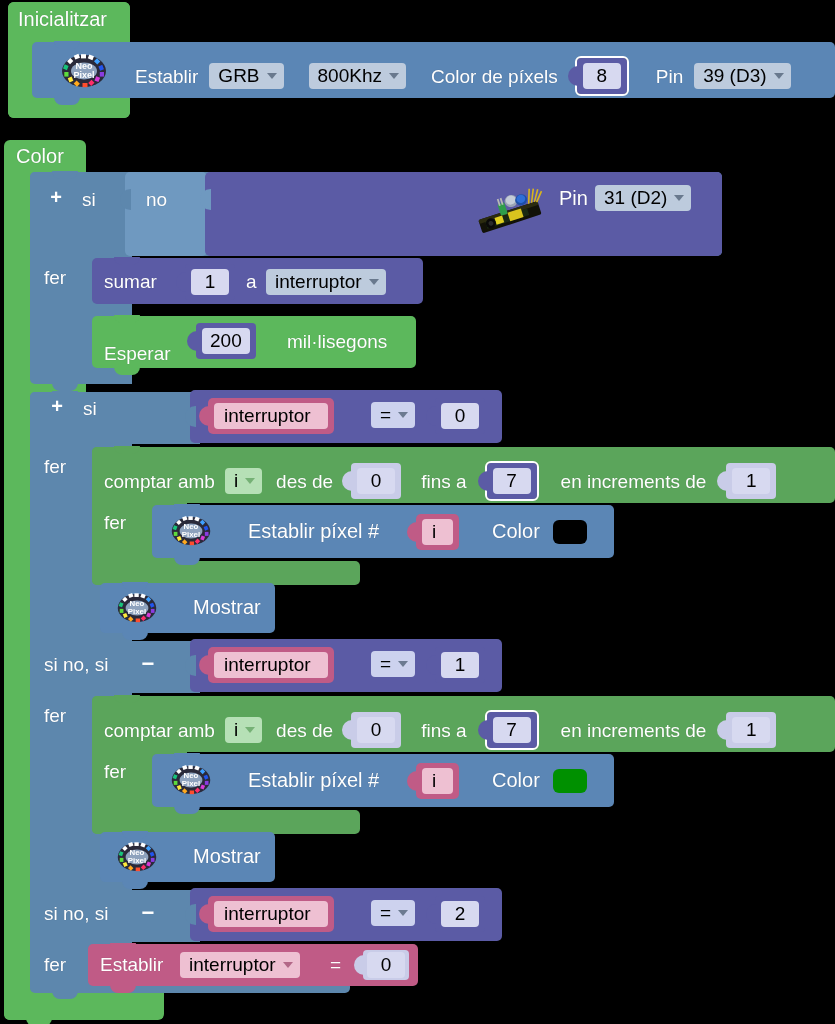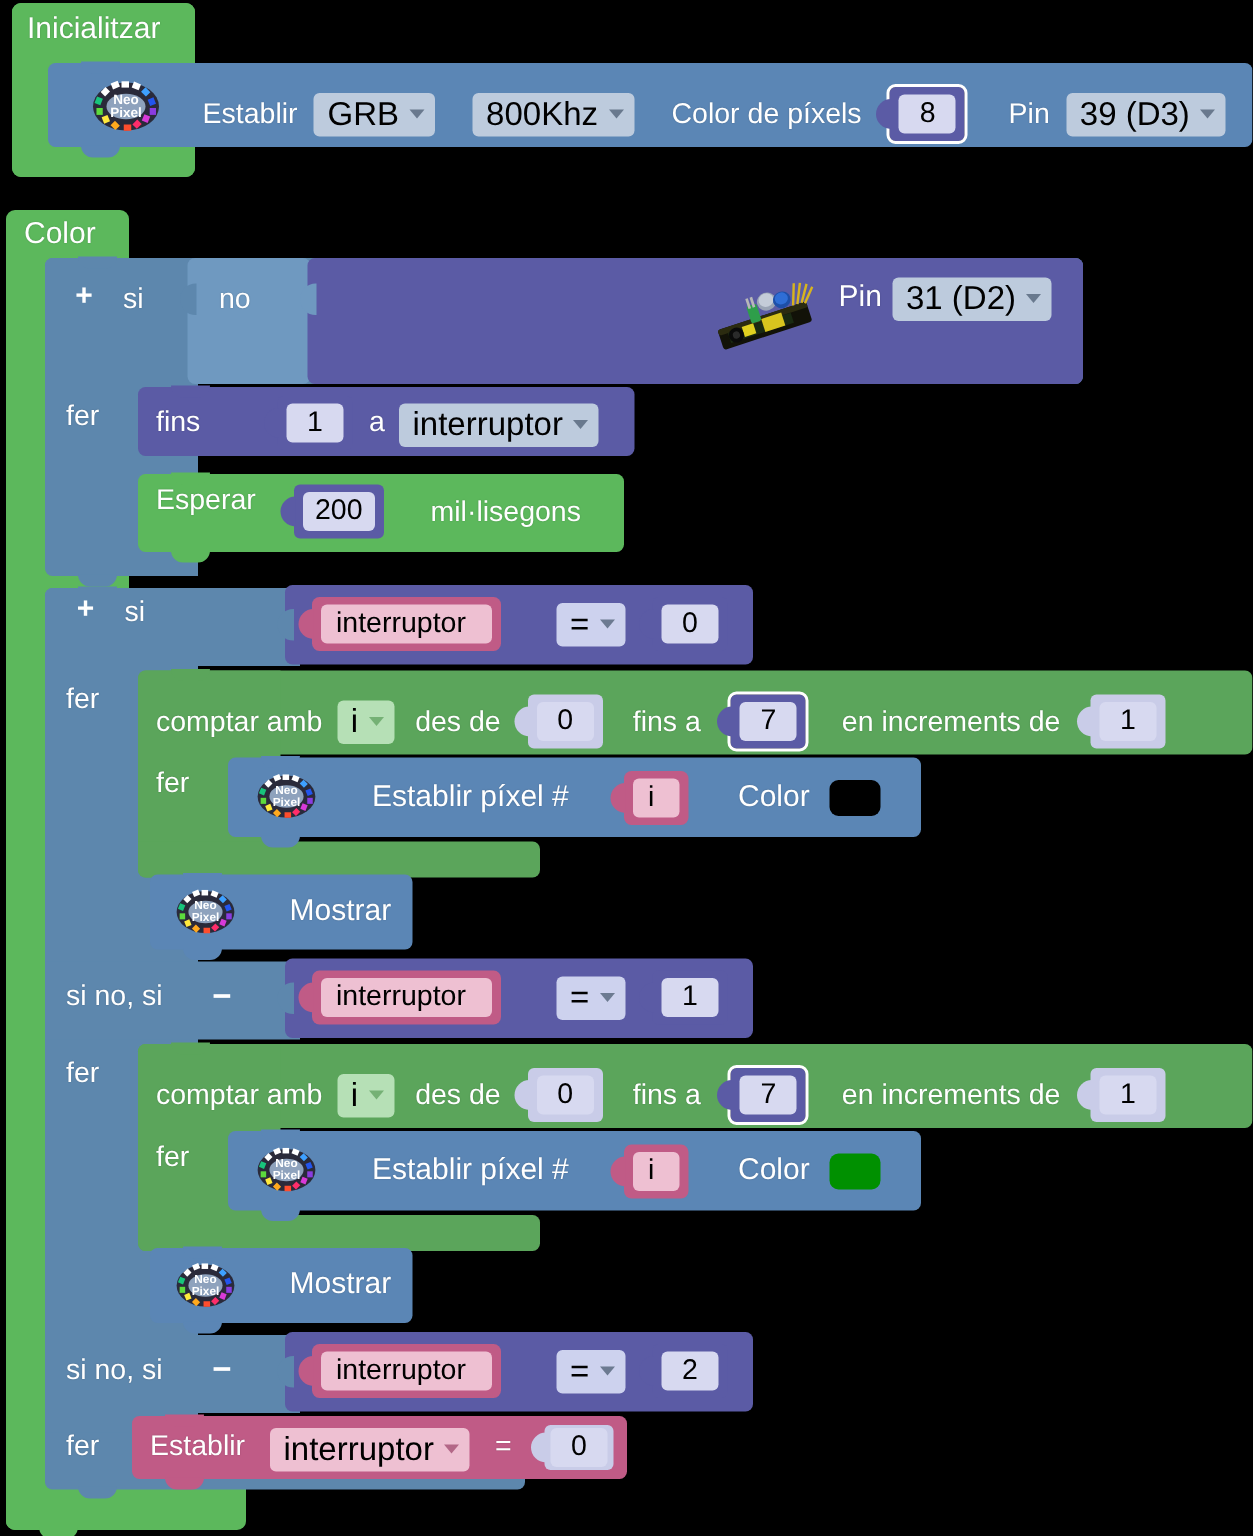--- a/index.html
+++ b/index.html
@@ -15,21 +15,21 @@
 
   .label{
     color:#fff;font-size:19px;line-height:1;white-space:nowrap;
     text-shadow:0 0 1px rgba(0,0,0,.25);
   }
 
   
   .field{
     display:inline-flex;align-items:center;gap:7px;
     background:#bdcbdd;color:#000;border-radius:4px;
-    padding:3px 7px 4px 9px;font-size:22px;line-height:1;
+    padding:3px 7px 4px 9px;font-size:19px;line-height:1;
     white-space:nowrap;
   }
   .field .caret{
     width:0;height:0;border-left:5px solid transparent;border-right:5px solid transparent;
     border-top:6px solid #5a6b80;opacity:.85;
   }
 
   
   .numfield{
     display:inline-flex;align-items:center;justify-content:center;
@@ -188,35 +188,35 @@
   <span class="label" style="position:absolute;left:559px;top:188px;font-size:20px;">Pin</span>
   <span class="field" style="position:absolute;left:595px;top:185px;">
     <span>31 (D2)</span>
     <span class="caret"></span>
   </span>
 
   <span class="label" style="position:absolute;left:44px;top:268px;">fer</span>
 
   <div class="blk" style="left:92px;top:258px;width:331px;height:46px;background:#5b5ba5;border-radius:5px;"></div>
   <div style="position:absolute;left:114px;top:257px;width:26px;height:8px;background:#5b5ba5;border-radius:0 0 8px 8px;"></div>
-  <span class="label" style="position:absolute;left:104px;top:272px;">fins</span>
+  <span class="label" style="position:absolute;left:104px;top:272px;">sumar</span>
   <span class="mathblk" style="position:absolute;left:185px;top:264px;">
     <span class="plug"></span>
     <span class="numfield">1</span>
   </span>
   <span class="label" style="position:absolute;left:246px;top:272px;">a</span>
   <span class="field" style="position:absolute;left:266px;top:269px;">
     <span>interruptor</span>
     <span class="caret"></span>
   </span>
 
   <div class="blk" style="left:92px;top:316px;width:324px;height:52px;background:#5cb85c;border-radius:5px;"></div>
   <div style="position:absolute;left:114px;top:315px;width:26px;height:8px;background:#5cb85c;border-radius:0 0 8px 8px;"></div>
   <div style="position:absolute;left:114px;top:367px;width:26px;height:8px;background:#5cb85c;border-radius:0 0 8px 8px;"></div>
-  <span class="label" style="position:absolute;left:104px;top:324px;">Esperar</span>
+  <span class="label" style="position:absolute;left:104px;top:344px;">Esperar</span>
   <span class="mathblk" style="position:absolute;left:196px;top:323px;">
     <span class="plug"></span>
     <span class="numfield">200</span>
   </span>
   <span class="label" style="position:absolute;left:287px;top:332px;">mil·lisegons</span>
 
   <div class="blk" style="left:30px;top:392px;width:102px;height:600px;background:#5d87ad;border-radius:5px 0 0 5px;"></div>
   <div style="position:absolute;left:52px;top:391px;width:26px;height:8px;background:#5d87ad;border-radius:0 0 8px 8px;"></div>
   <div style="position:absolute;left:30px;top:955px;width:320px;height:38px;background:#5d87ad;border-radius:0 5px 5px 5px;"></div>
   <div style="position:absolute;left:52px;top:991px;width:26px;height:8px;background:#5d87ad;border-radius:0 0 8px 8px;"></div>

